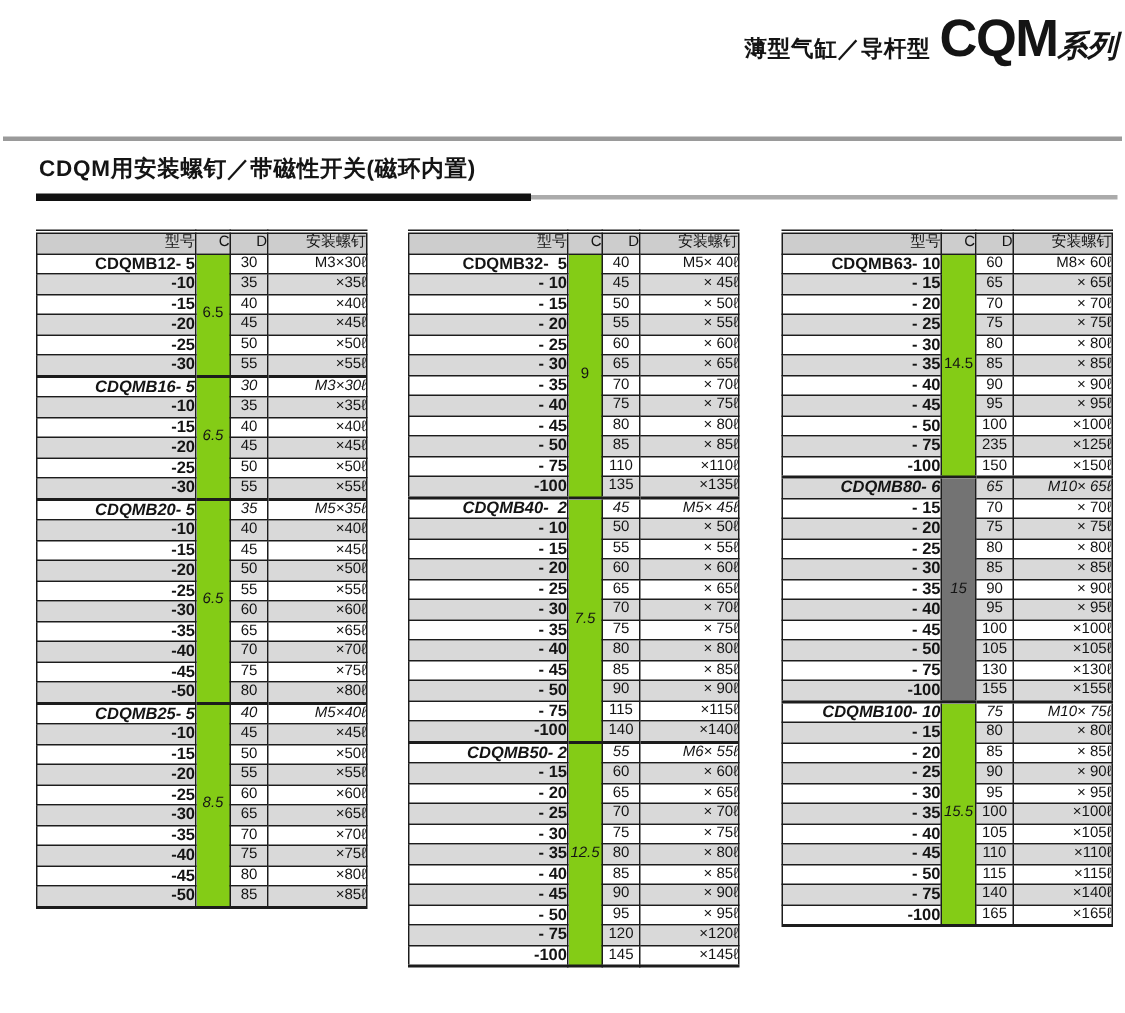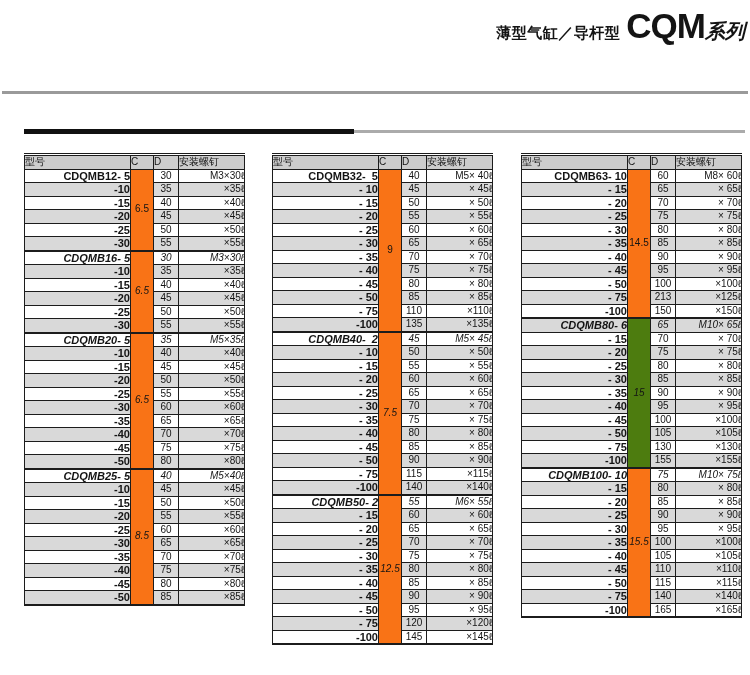--- a/index.html
+++ b/index.html
@@ -38,47 +38,48 @@
   table.spec-table:nth-of-type(2) { left:272px; }
   table.spec-table:nth-of-type(3) { left:521px; }
 
   .spec-table th, .spec-table td {
     border:1px solid var(--border,#1c1c1c);
     padding:0; height:12.5px; line-height:12.5px;
     overflow:hidden; white-space:pre;
   }
   .spec-table th {
     background:var(--headbg,#cdcdcd); font-weight:normal;
-    text-align:left; font-size:10px;
+    text-align:right; font-size:10px;
   }
   .col-model, .cell-model { width:106px; }
   .col-c, .cell-c { width:23px; }
   .col-d, .cell-d { width:25px; }
   .col-screw, .cell-screw { width:66px; }
 
   .cell-model { text-align:right; padding-right:7px; font-weight:bold; font-size:11px; }
-  .cell-c { text-align:center; background:#f97316; }
+  .cell-c { text-align:center; background:#84cc16; }
   .cell-d { text-align:center; }
   .cell-screw { text-align:right; padding-right:5px; }
 
   tr.shade td { background:var(--shade,#d9d9d9); }
-  tr.shade td.cell-c { background:#4d7c0f; }
+  tr.shade td.cell-c { background:#737373; }
   tr.block-start td { border-top:2px solid var(--border,#1c1c1c);font-style:italic; }
 </style>
 </head>
 <body>
 
 <div class="page">
 
   <div class="top-header">
     <span class="cat">薄型气缸／导杆型</span><span class="series">CQM</span><span class="series-suffix">系列</span>
   </div>
 
   <div class="rule-gray"></div>
 
+  <h2 class="section-title">CDQM用安装螺钉／带磁性开关(磁环内置)</h2>
 
   <div class="title-rule">
     <div class="black-seg"></div>
     <div class="gray-seg"></div>
   </div>
 
   <div id="tables">
       <table class="spec-table">
         <thead>
           <tr>
@@ -496,21 +497,21 @@
             <td class="cell-d">95</td>
             <td class="cell-screw">× 95ℓ</td>
           </tr>
           <tr class="plain">
             <td class="cell-model">- 50</td>
             <td class="cell-d">100</td>
             <td class="cell-screw">×100ℓ</td>
           </tr>
           <tr class="shade">
             <td class="cell-model">- 75</td>
-            <td class="cell-d">213</td>
+            <td class="cell-d">235</td>
             <td class="cell-screw">×125ℓ</td>
           </tr>
           <tr class="plain">
             <td class="cell-model">-100</td>
             <td class="cell-d">150</td>
             <td class="cell-screw">×150ℓ</td>
           </tr>
           <tr class="shade block-start">
             <td class="cell-model">CDQMB80- 6</td>
             <td class="cell-c" rowspan="11">15</td>

